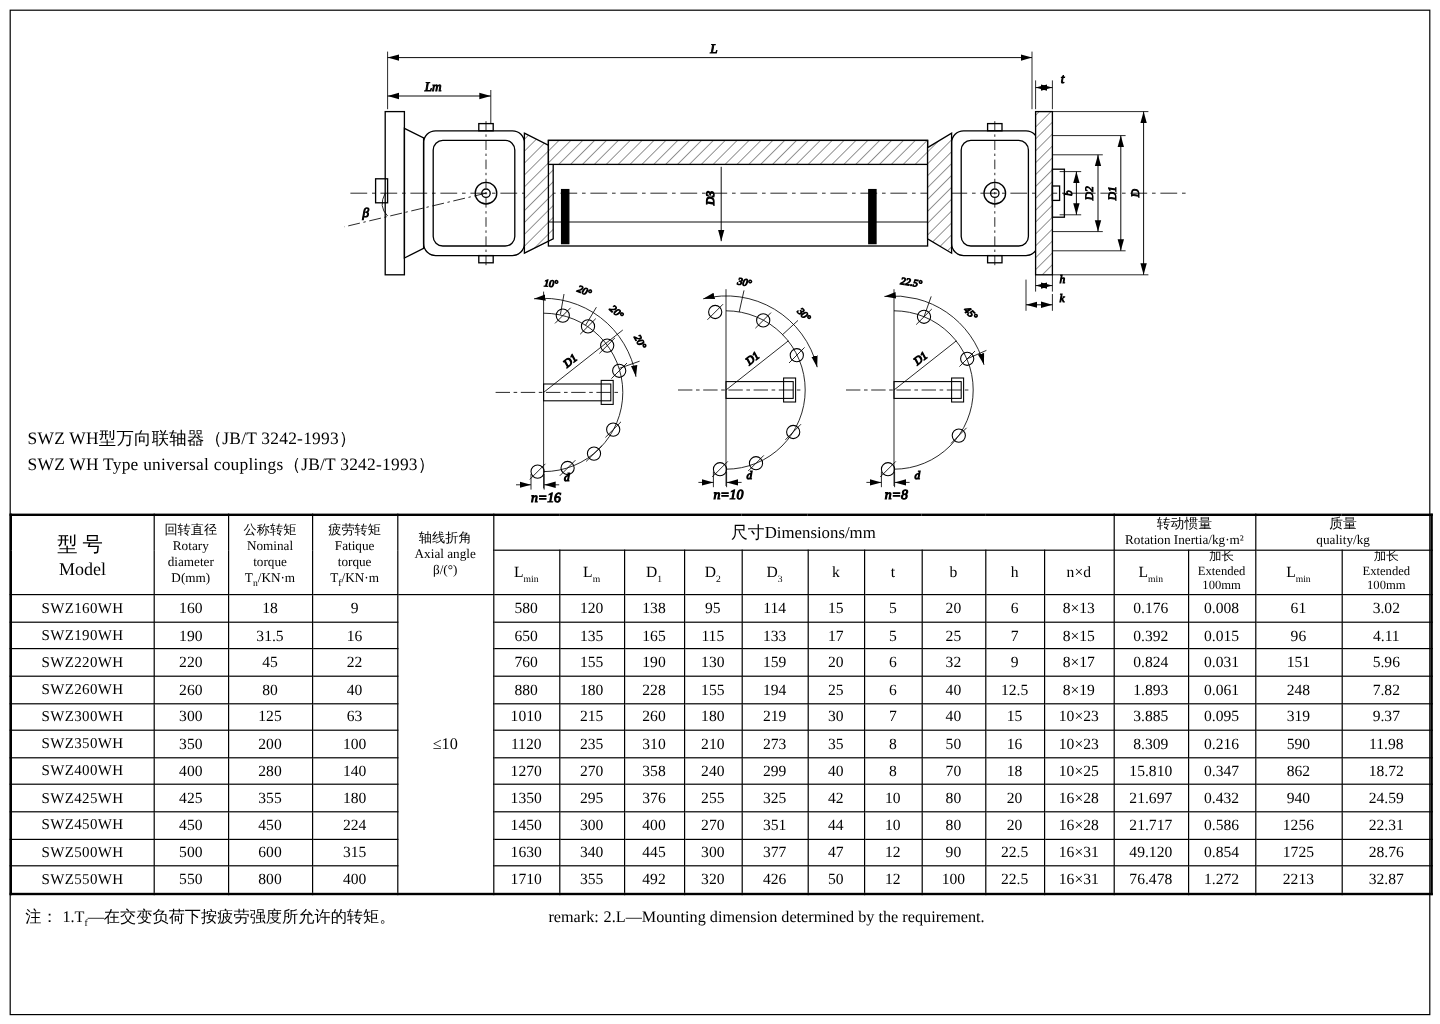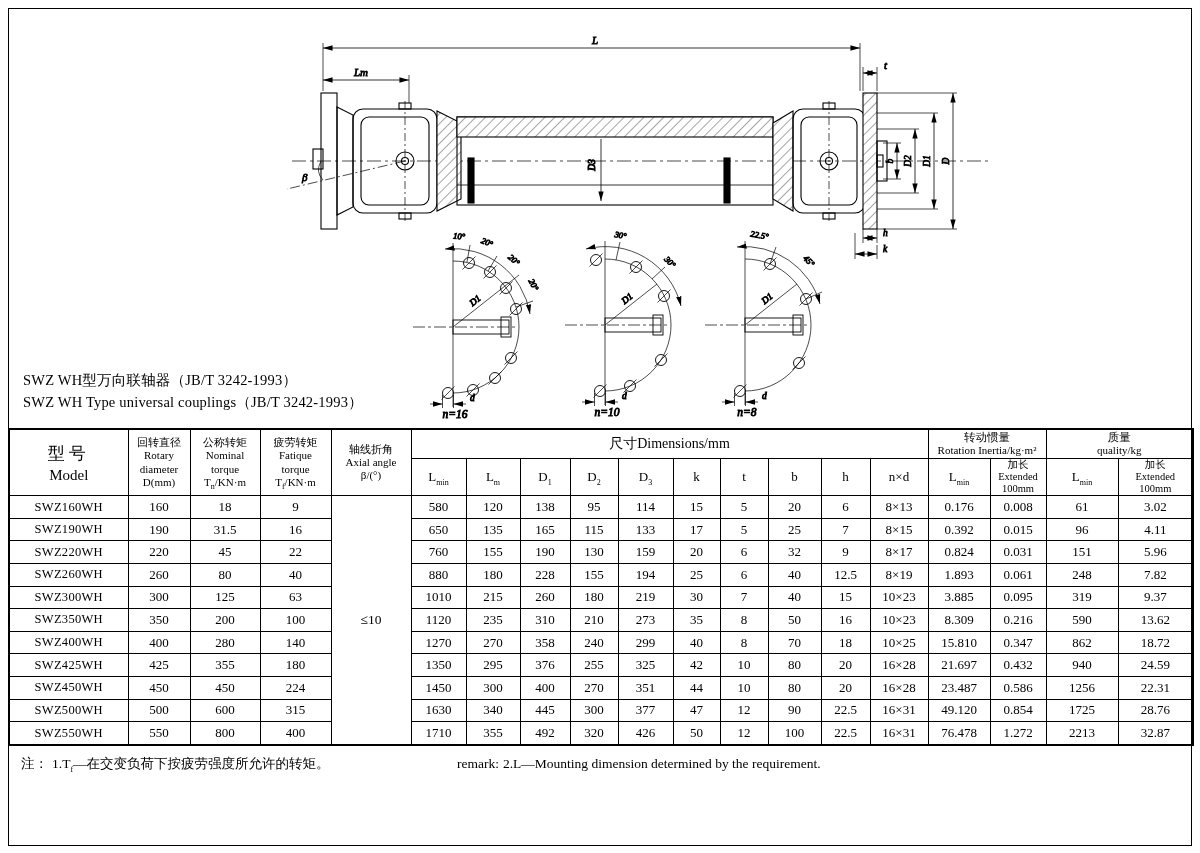--- a/index.html
+++ b/index.html
@@ -1,20 +1,20 @@
 <!DOCTYPE html>
 <html><head>
 <meta charset="utf-8">
 <style>
   html,body{margin:0;padding:0;background:#e8e8e8}
   .page{position:relative;width:1200px;height:853px;background:#fff;color:#000;
         font-family:"Liberation Serif","DejaVu Serif",serif;overflow:hidden}
   .frame{position:absolute;left:8px;top:8px;width:1182px;height:836px;border:1px solid #000}
   svg.drawing{position:absolute;left:0;top:0}
-  .titles{position:absolute;left:14px;top:360px;font-size:14.5px;line-height:22px;letter-spacing:.2px}
+  .titles{position:absolute;left:14px;top:346px;font-size:14.5px;line-height:22px;letter-spacing:.2px}
   table.spec{position:absolute;left:-1px;top:419px;width:1184px;height:318px;
              border-collapse:collapse;table-layout:fixed;text-align:center;font-size:13px;
              border:2px solid #000}
   .spec th,.spec td{border:1px solid #000;padding:0;vertical-align:middle;font-weight:normal;overflow:hidden}
   .model-th .cn{font-size:17px;letter-spacing:4px}
   .model-th .en{font-size:15px;margin-top:2px}
   .small-hdr{font-size:11px;line-height:1.2}
   .grp{font-size:14px}
   .grp-2line{font-size:11.5px;line-height:1.25}
   .grp-2line .en{font-size:11px}
@@ -452,21 +452,21 @@
             <td>210</td>
             <td>273</td>
             <td>35</td>
             <td>8</td>
             <td>50</td>
             <td>16</td>
             <td>10×23</td>
             <td>8.309</td>
             <td>0.216</td>
             <td>590</td>
-            <td>13.62</td>
+            <td>11.98</td>
           </tr>
           <tr>
             <td class="model-col">SWZ400WH</td>
             <td>400</td>
             <td>280</td>
             <td>140</td>
             <td>1270</td>
             <td>270</td>
             <td>358</td>
             <td>240</td>
@@ -509,21 +509,21 @@
             <td>1450</td>
             <td>300</td>
             <td>400</td>
             <td>270</td>
             <td>351</td>
             <td>44</td>
             <td>10</td>
             <td>80</td>
             <td>20</td>
             <td>16×28</td>
-            <td>23.487</td>
+            <td>21.717</td>
             <td>0.586</td>
             <td>1256</td>
             <td>22.31</td>
           </tr>
           <tr>
             <td class="model-col">SWZ500WH</td>
             <td>500</td>
             <td>600</td>
             <td>315</td>
             <td>1630</td>

